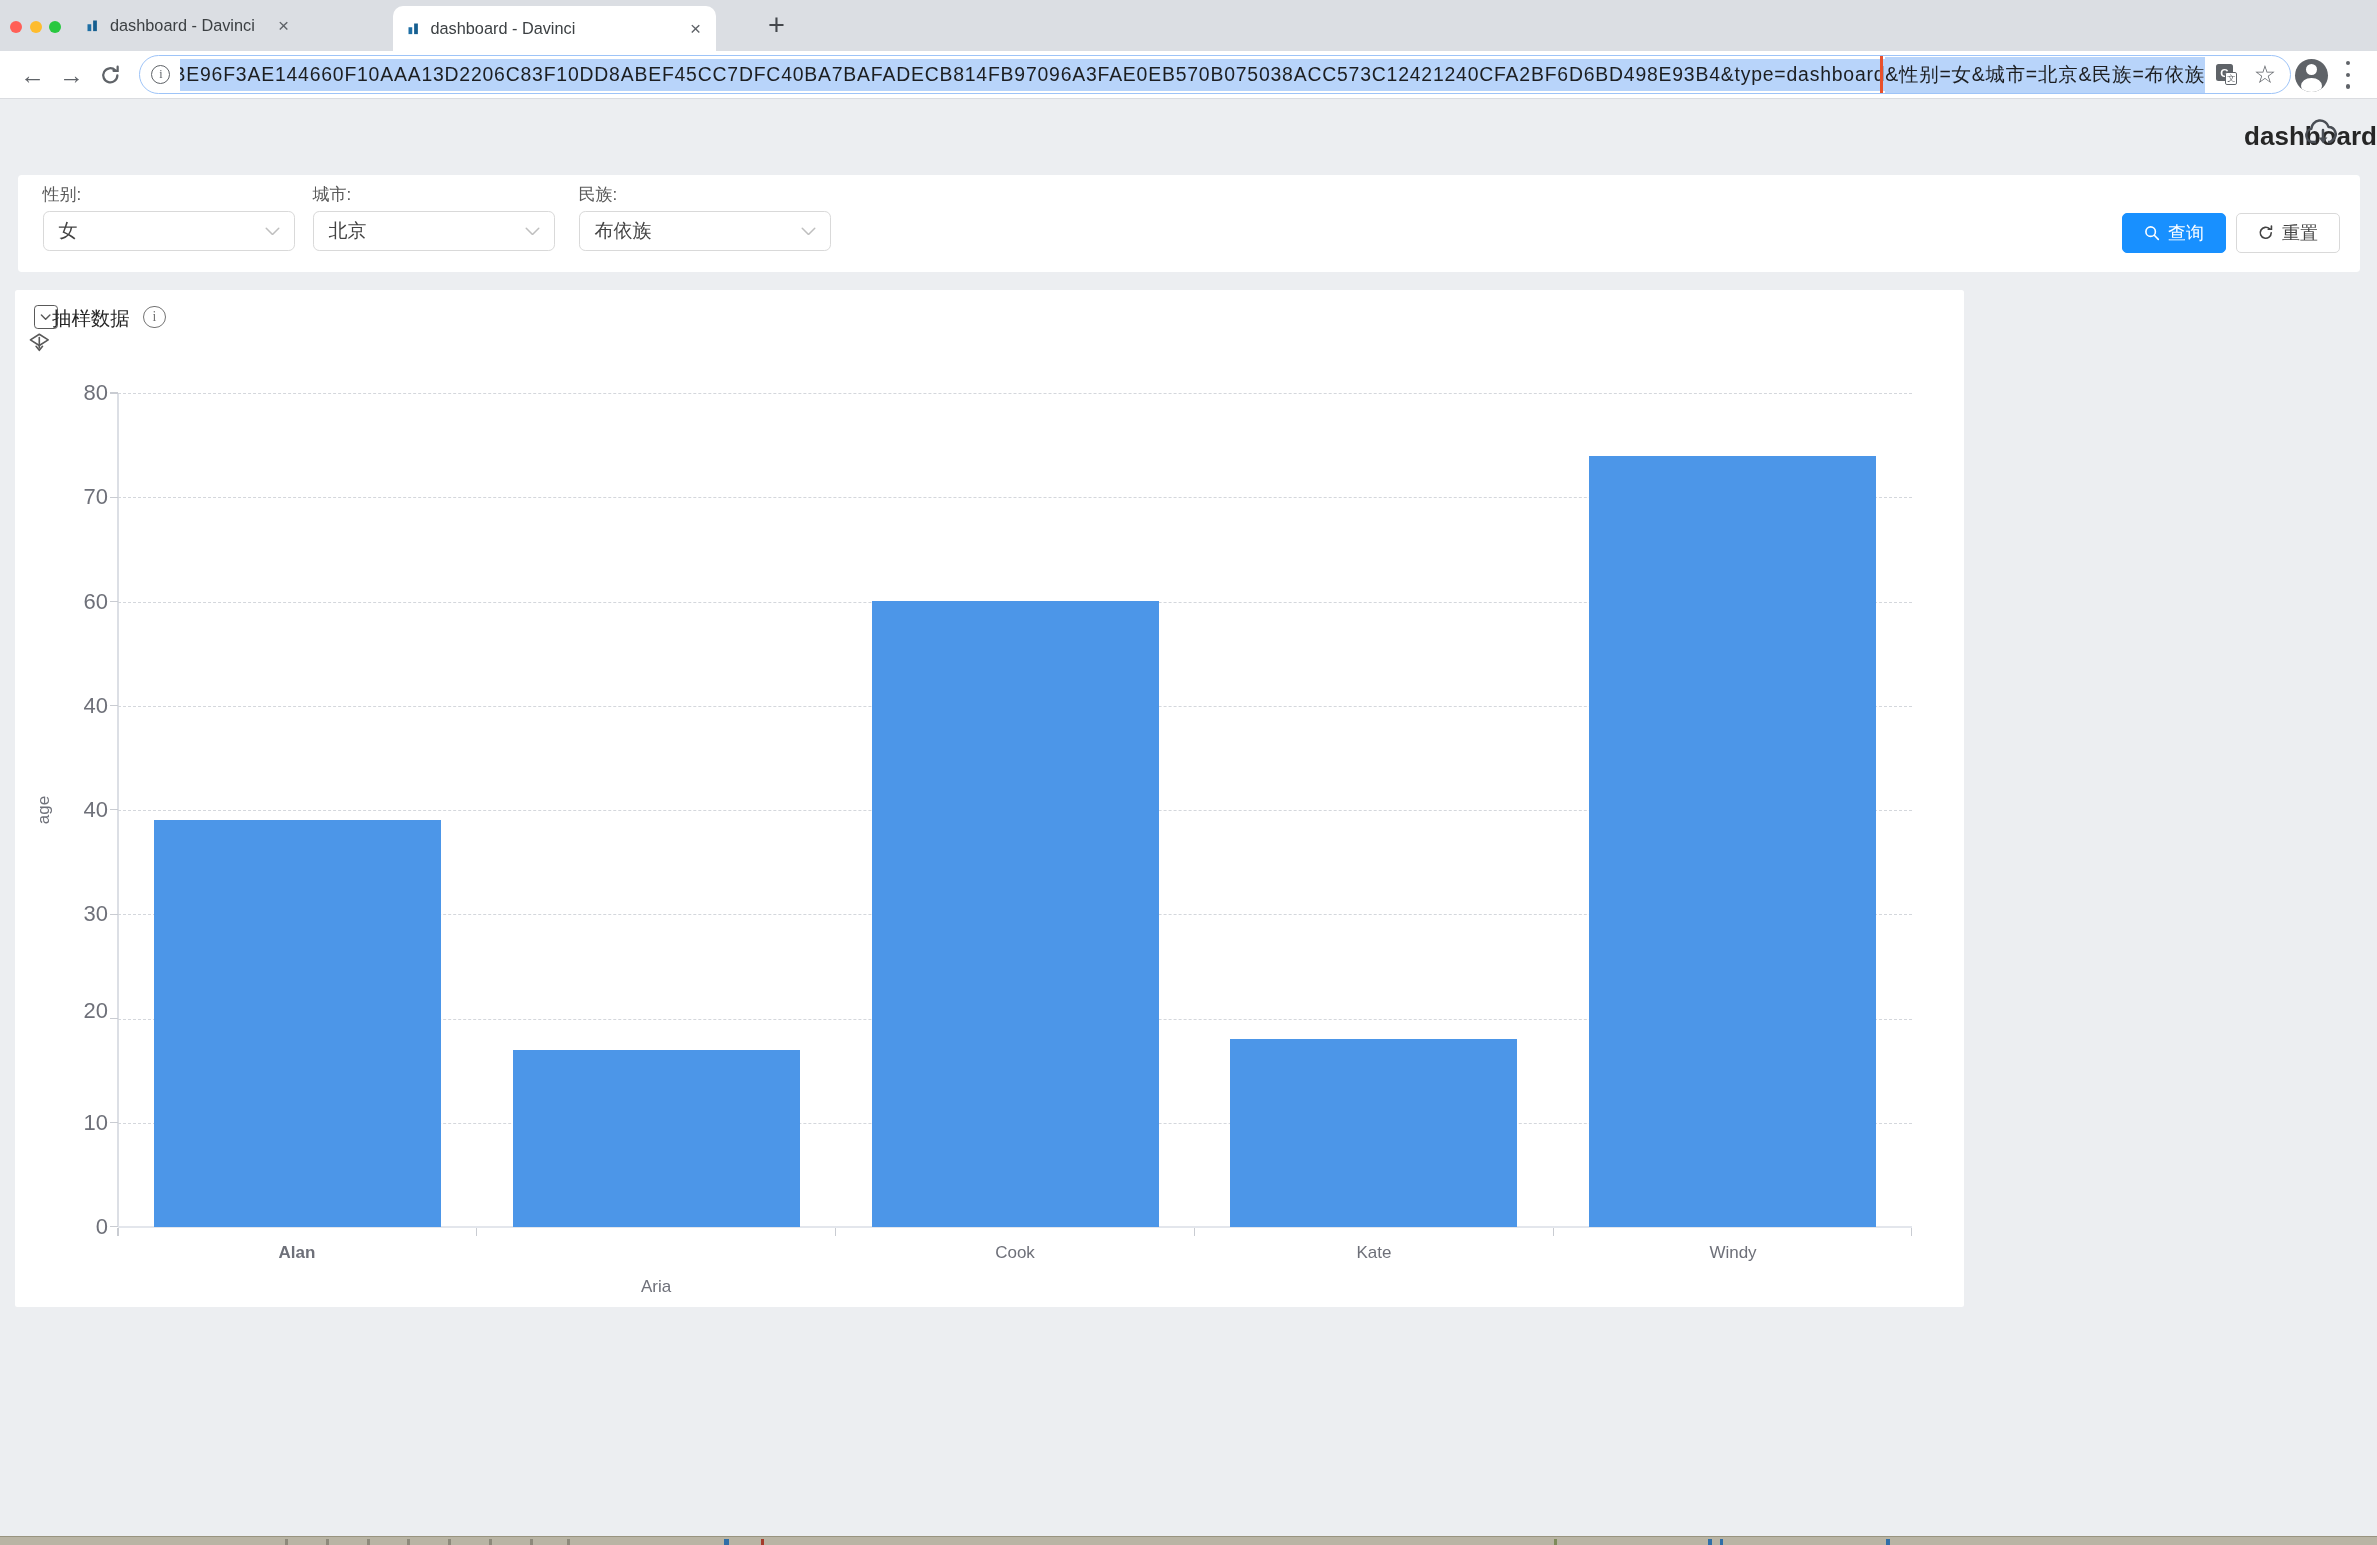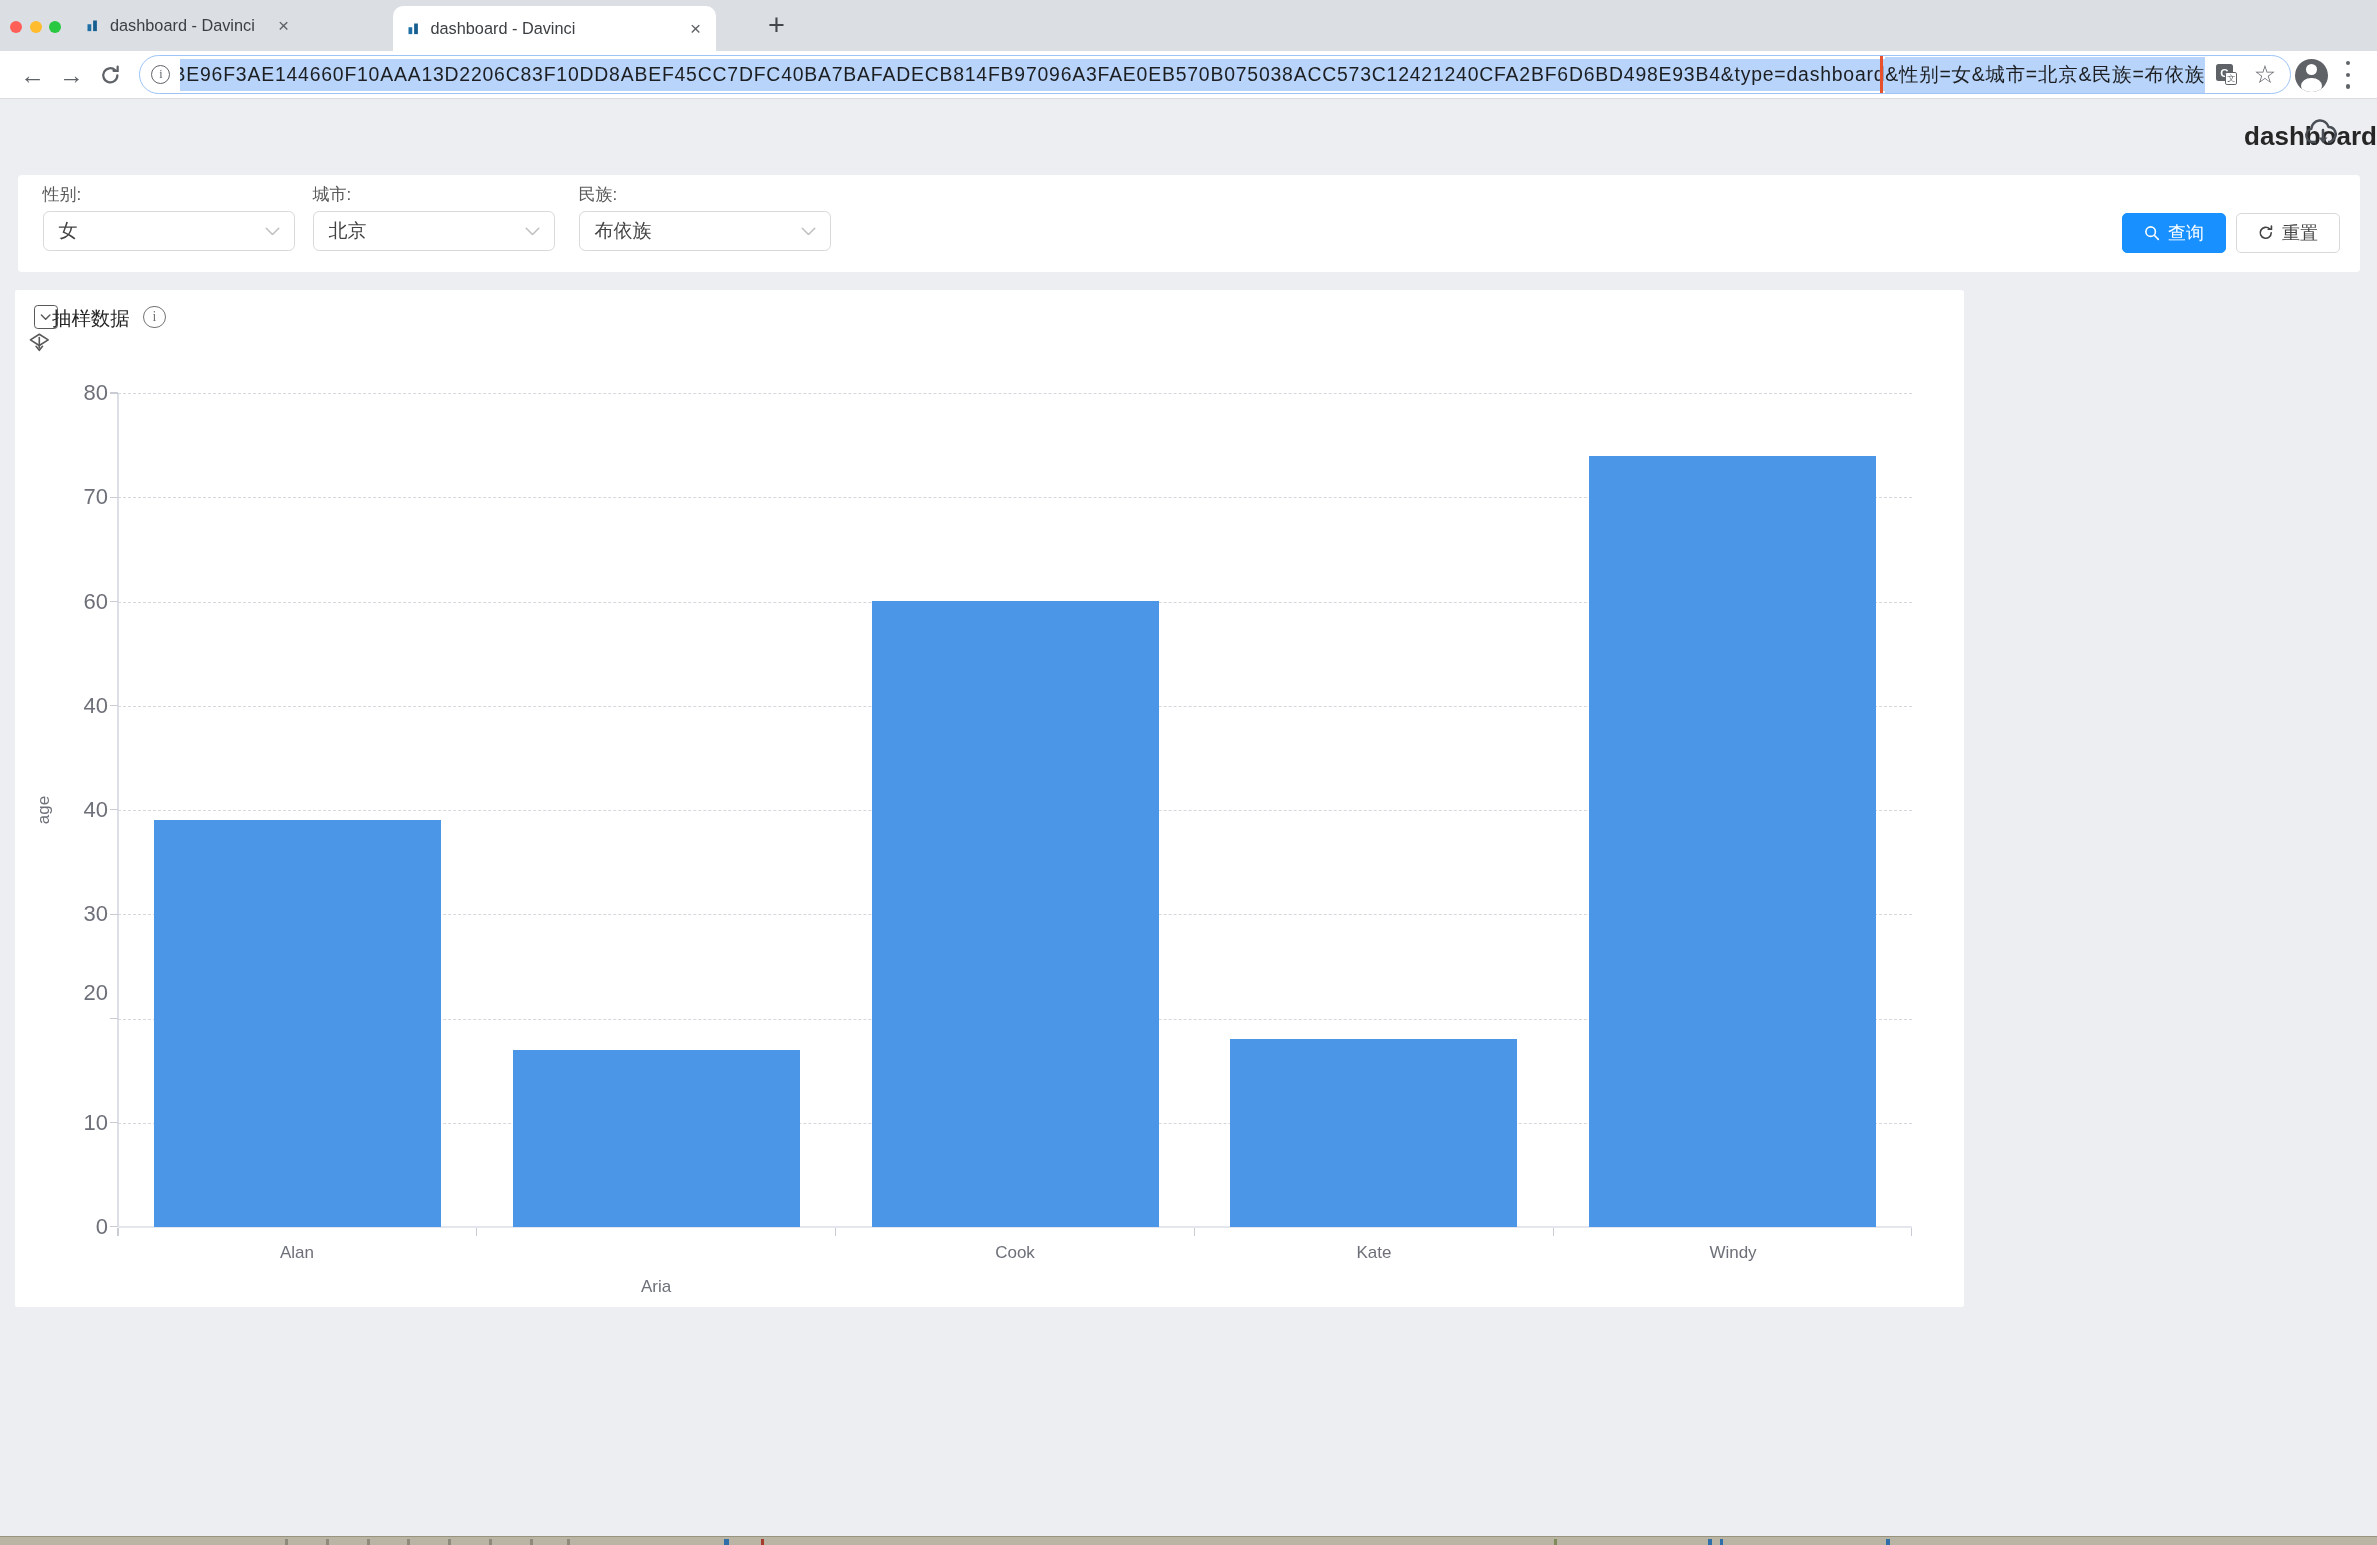--- a/index.html
+++ b/index.html
@@ -225,21 +225,21 @@
       <div class="y-axis-line"></div>
       <div class="x-axis-line"></div>
       <div id="y-name">age</div>
 
     <div class="ytick-label" style="top: 834px;">0</div>
         <div class="ytick-stub" style="top: 833px;"></div>
         <div class="gridline" style="top: 730px;"></div>
         <div class="ytick-label" style="top: 730px;">10</div>
         <div class="ytick-stub" style="top: 729px;"></div>
         <div class="gridline" style="top: 626px;"></div>
-        <div class="ytick-label" style="top: 600px;">20</div>
+        <div class="ytick-label" style="top: 618px;">20</div>
         <div class="ytick-stub" style="top: 625px;"></div>
         <div class="gridline" style="top: 521px;"></div>
         <div class="ytick-label" style="top: 521px;">30</div>
         <div class="ytick-stub" style="top: 521px;"></div>
         <div class="gridline" style="top: 417px;"></div>
         <div class="ytick-label" style="top: 417px;">40</div>
         <div class="ytick-stub" style="top: 416px;"></div>
         <div class="gridline" style="top: 313px;"></div>
         <div class="ytick-label" style="top: 313px;">40</div>
         <div class="ytick-stub" style="top: 312px;"></div>
@@ -252,21 +252,21 @@
         <div class="gridline" style="top: 0px;"></div>
         <div class="ytick-label" style="top: 0px;">80</div>
         <div class="ytick-stub" style="top: -0.6px;"></div>
         <div class="xtick-stub" style="left: -0.6px;"></div>
         <div class="xtick-stub" style="left: 358px;"></div>
         <div class="xtick-stub" style="left: 717px;"></div>
         <div class="xtick-stub" style="left: 1076px;"></div>
         <div class="xtick-stub" style="left: 1435px;"></div>
         <div class="xtick-stub" style="left: 1793px;"></div>
         <div class="bar" title="Alan: 39" style="left: 36px; width: 287px; height: 407px; background: rgb(76, 150, 232);"></div>
-        <div class="xcat-label" style="left: 179px; top: 850px;">Alan</div>
+        <div class="xcat-label" style="left: 179px; top: 850px; font-weight: bold;">Alan</div>
         <div class="bar" title="Aria: 17" style="left: 395px; width: 287px; height: 177px; background: rgb(76, 150, 232);"></div>
         <div class="xcat-label" style="left: 538px; top: 884px;">Aria</div>
         <div class="bar" title="Cook: 60" style="left: 754px; width: 287px; height: 626px; background: rgb(76, 150, 232);"></div>
         <div class="xcat-label" style="left: 897px; top: 850px;">Cook</div>
         <div class="bar" title="Kate: 18" style="left: 1112px; width: 287px; height: 188px; background: rgb(76, 150, 232);"></div>
         <div class="xcat-label" style="left: 1256px; top: 850px;">Kate</div>
         <div class="bar" title="Windy: 74" style="left: 1471px; width: 287px; height: 771px; background: rgb(76, 150, 232);"></div>
         <div class="xcat-label" style="left: 1615px; top: 850px;">Windy</div>
       </div>
   </div>

